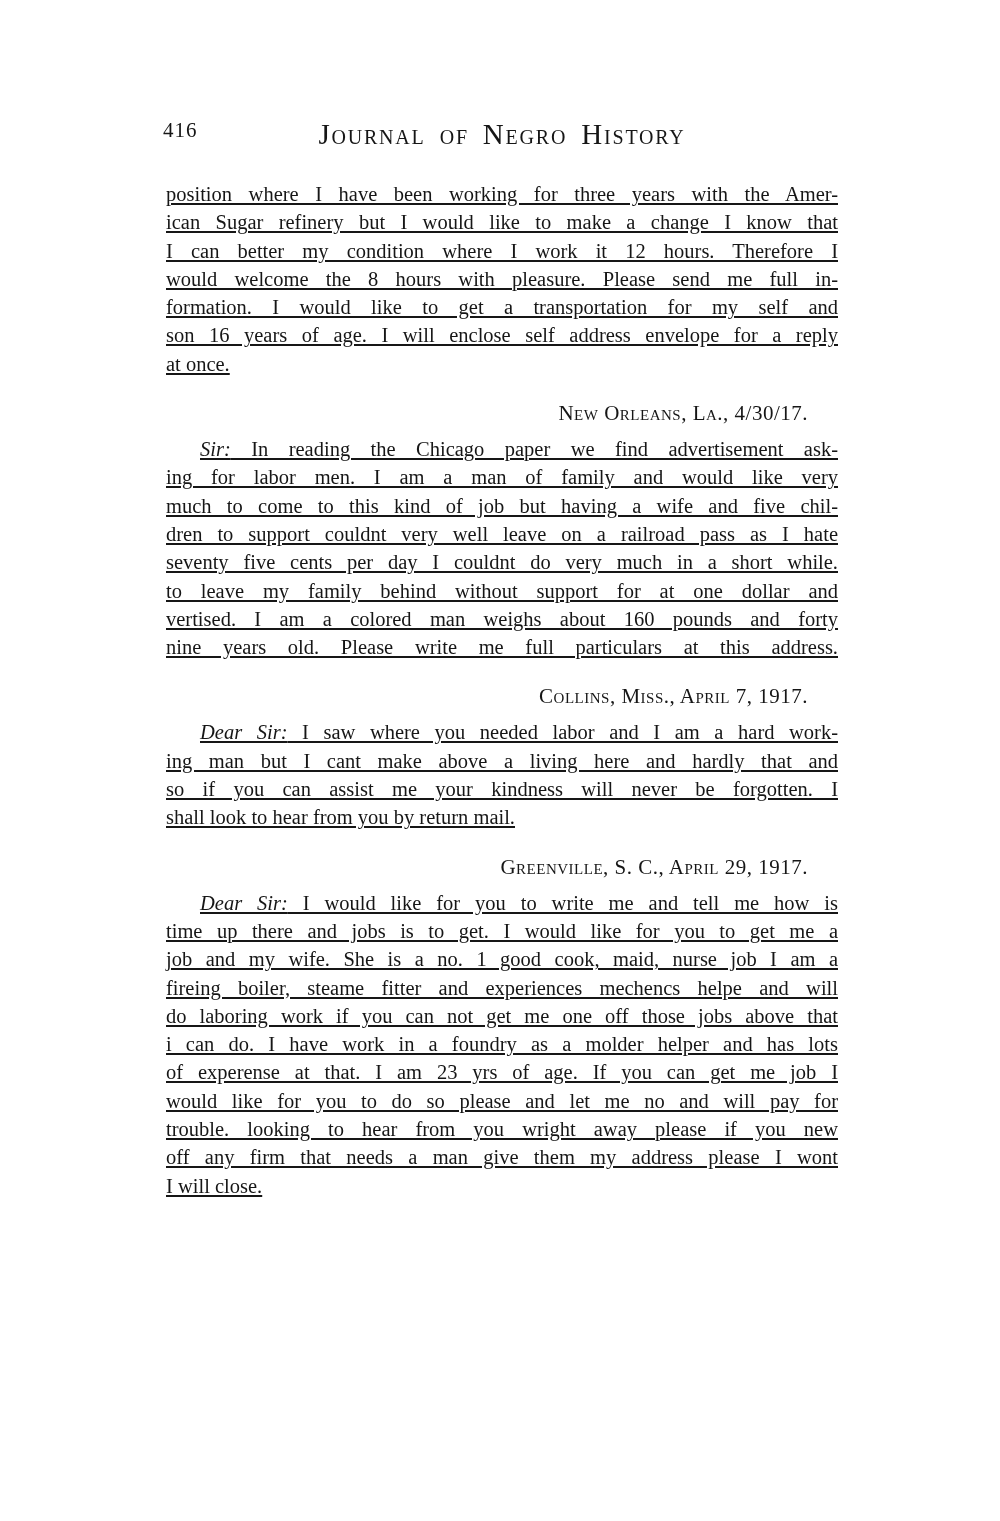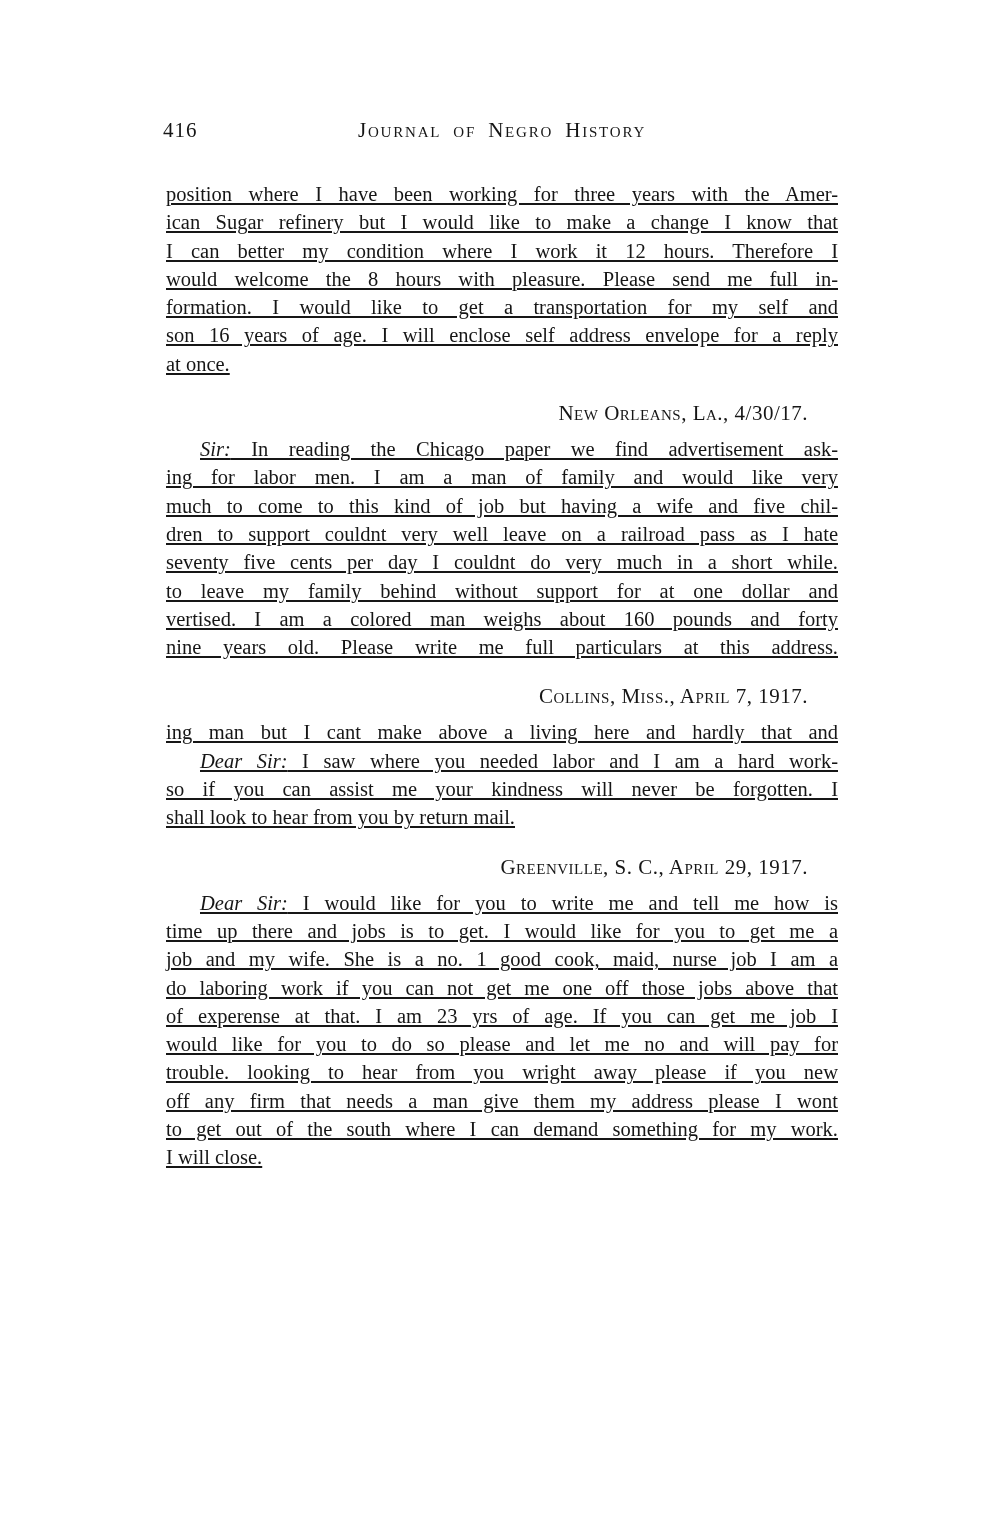--- a/index.html
+++ b/index.html
@@ -28,21 +28,21 @@
     position: absolute;
     left: -3px;
     top: 0;
     font-size: 21px;
     letter-spacing: 1px;
   }
   .journal-title {
     display: block;
     text-align: center;
     font-variant: small-caps;
-    font-size: 21px;
+    font-size: 29px;
     letter-spacing: 1.8px;
     word-spacing: 5px;
   }
   .letter { margin: 0; }
   .letter-dateline {
     text-align: right;
     padding-right: 30px;
     font-variant: small-caps;
     font-size: 21px;
     letter-spacing: 0.5px;
@@ -92,35 +92,36 @@
           <div class="jline">dren to support couldnt very well leave on a railroad pass as I hate</div>
           <div class="jline">seventy five cents per day I couldnt do very much in a short while.</div>
           <div class="jline">to leave my family behind without support for at one dollar and</div>
           <div class="jline">vertised. I am a colored man weighs about 160 pounds and forty</div>
           <div class="jline">nine years old. Please write me full particulars at this address.</div>
         </div>
       </section>
       <section class="letter">
         <div class="letter-dateline">Collins, Miss., April 7, 1917.</div>
         <div class="para">
+          <div class="jline first"><span class="sal">Dear Sir:</span> I saw where you needed labor and I am a hard work-</div>
           <div class="jline">ing man but I cant make above a living here and hardly that and</div>
-          <div class="jline first"><span class="sal">Dear Sir:</span> I saw where you needed labor and I am a hard work-</div>
           <div class="jline">so if you can assist me your kindness will never be forgotten. I</div>
           <div class="jline lastline">shall look to hear from you by return mail.</div>
         </div>
       </section>
       <section class="letter">
         <div class="letter-dateline">Greenville, S. C., April 29, 1917.</div>
         <div class="para">
           <div class="jline first"><span class="sal">Dear Sir:</span> I would like for you to write me and tell me how is</div>
           <div class="jline">time up there and jobs is to get. I would like for you to get me a</div>
           <div class="jline">job and my wife. She is a no. 1 good cook, maid, nurse job I am a</div>
+          <div class="jline">fireing boiler, steame fitter and experiences mechencs helpe and will</div>
           <div class="jline">do laboring work if you can not get me one off those jobs above that</div>
+          <div class="jline">i can do. I have work in a foundry as a molder helper and has lots</div>
           <div class="jline">of experense at that. I am 23 yrs of age. If you can get me job I</div>
           <div class="jline">would like for you to do so please and let me no and will pay for</div>
           <div class="jline">trouble. looking to hear from you wright away please if you new</div>
           <div class="jline">off any firm that needs a man give them my address please I wont</div>
-          <div class="jline">to get out of the south where I can demand something for my work.</div>
           <div class="jline lastline">I will close.</div>
         </div>
       </section>
     </div>
 </div>
 
 </body></html>

